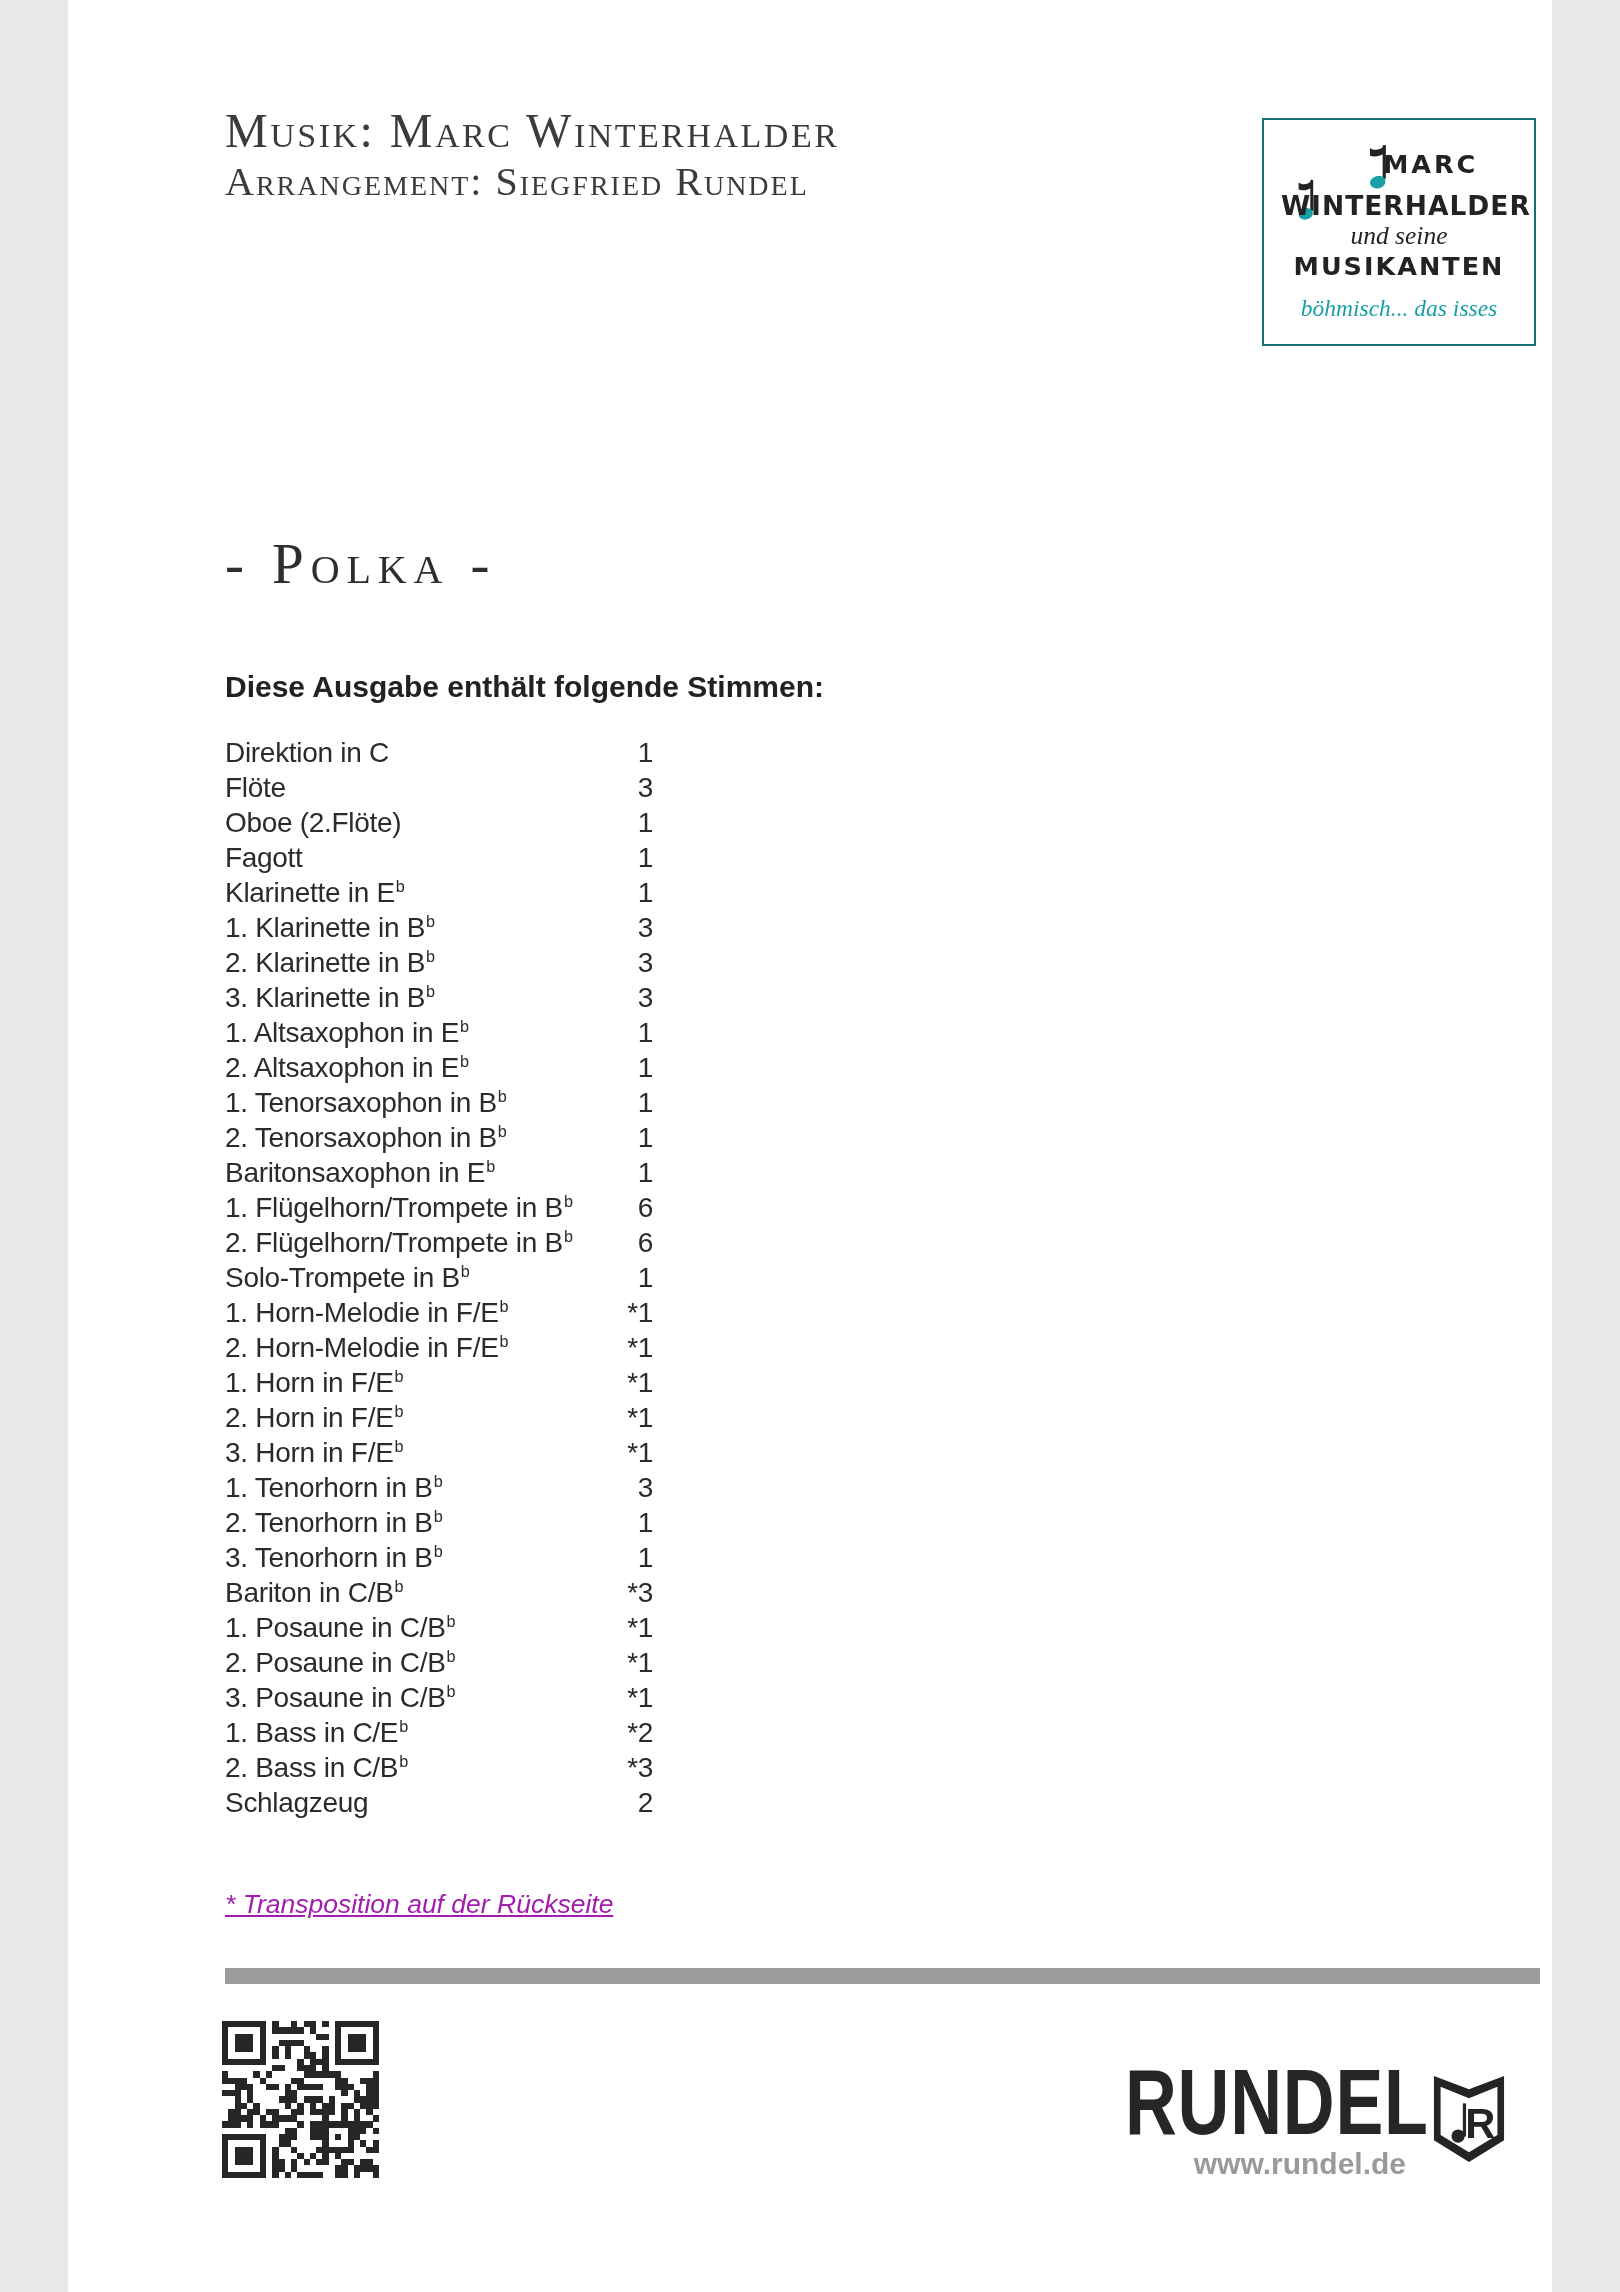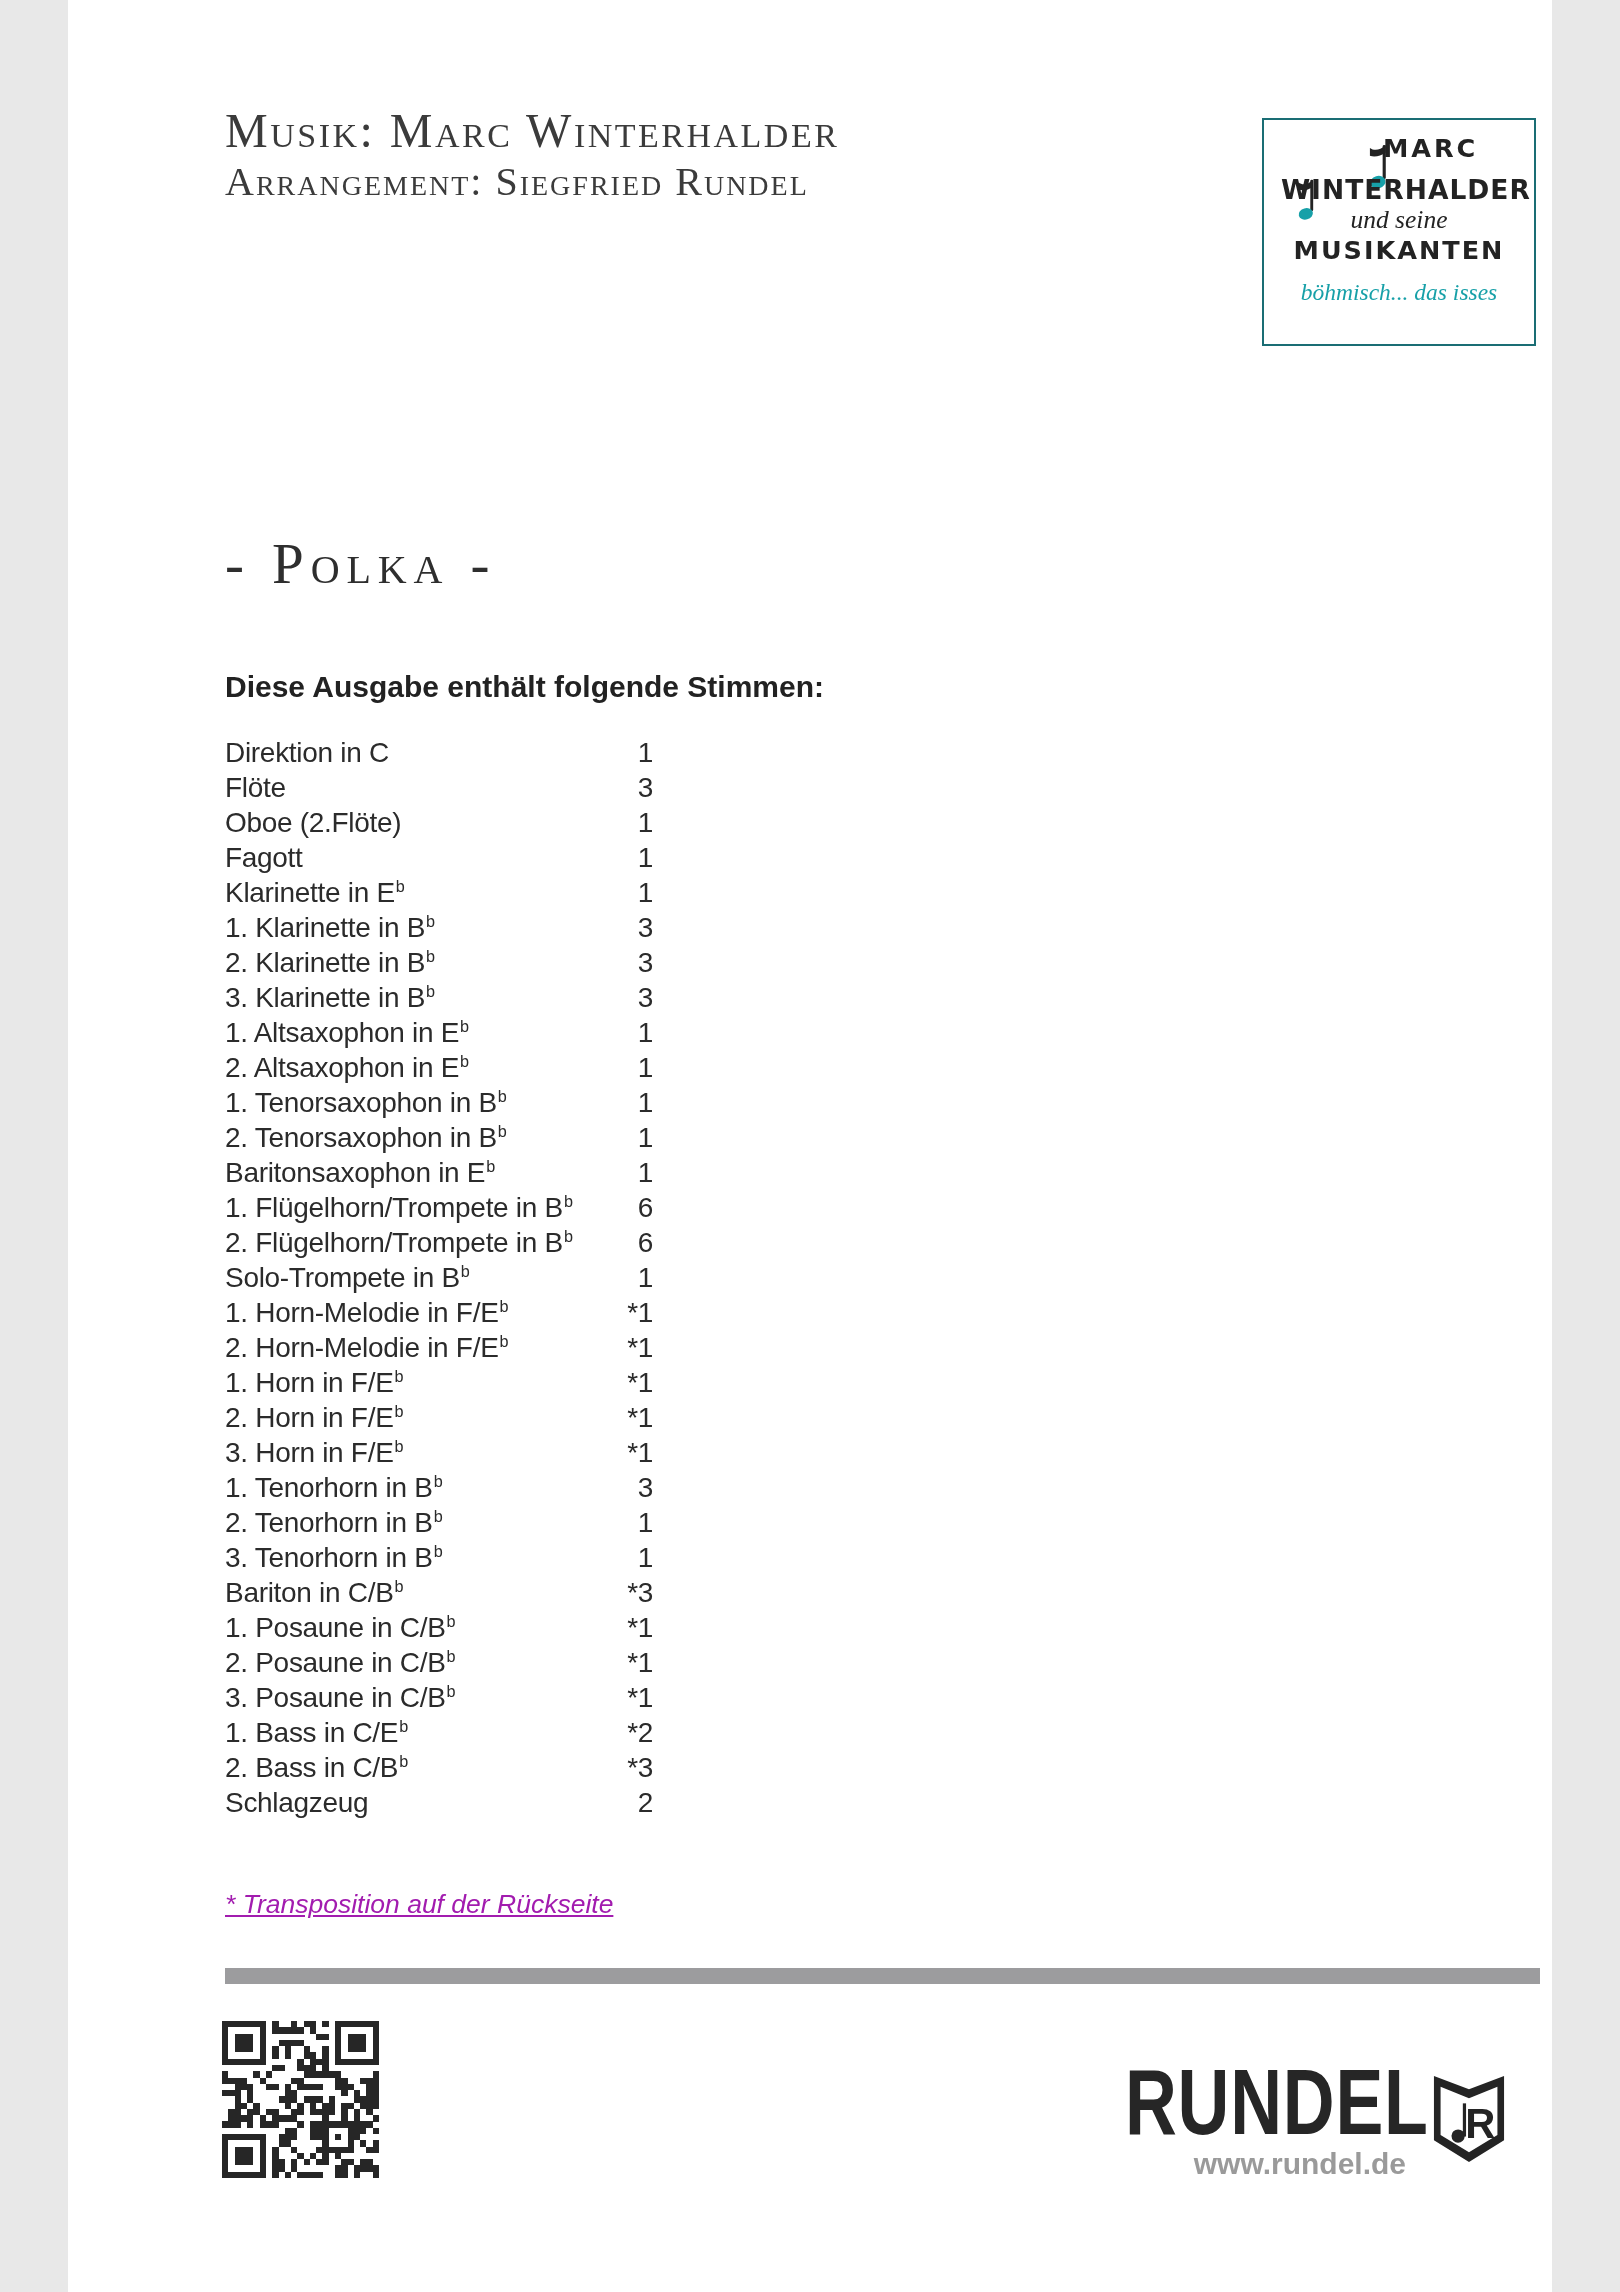--- a/index.html
+++ b/index.html
@@ -11,21 +11,21 @@
 
   
   .credits{ position:absolute; left:157px; top:106px; color:#3b3b3b;
     font-family:"Liberation Serif", serif; }
   .credit-music{ font-size:48px; letter-spacing:2.5px; line-height:1.04; }
   .credit-arr{ font-size:40px; letter-spacing:2px; line-height:1.1; margin-top:3.9px; }
 
   
   .badge{ position:absolute; left:1194px; top:118px; width:274px; height:228px;
     border:2px solid #1a6d74; background:#fff; box-sizing:border-box; }
-  .badge-inner{ position:absolute; inset:0; text-align:center; padding-top:13px; color:#232323;}
+  .badge-inner{ position:absolute; inset:0; text-align:center; padding-top:29px; color:#232323;}
   .b-marc{ font-family:"DejaVu Sans", sans-serif; font-weight:bold; font-size:25.5px;
     letter-spacing:2.9px; margin-left:63px; }
   .b-winter{ font-family:"DejaVu Sans", sans-serif; font-weight:bold; font-size:26.5px;
     letter-spacing:1px; margin-left:13.7px; margin-top:11px;}
   .b-und{ font-family:"Liberation Serif", serif; font-style:italic; font-size:25.5px; margin-top:0px;}
   .b-musik{ font-family:"DejaVu Sans", sans-serif; font-weight:bold; font-size:25.5px; letter-spacing:2px;}
   .b-slogan{ font-family:"Liberation Serif", serif; font-style:italic; font-weight:normal;
     font-size:23.5px; color:#17a0a8; margin-top:13.7px; }
   .note-glyph{ position:absolute; }
   .note-a{ left:102px; top:21.6px; width:23.5px; height:49px;}

